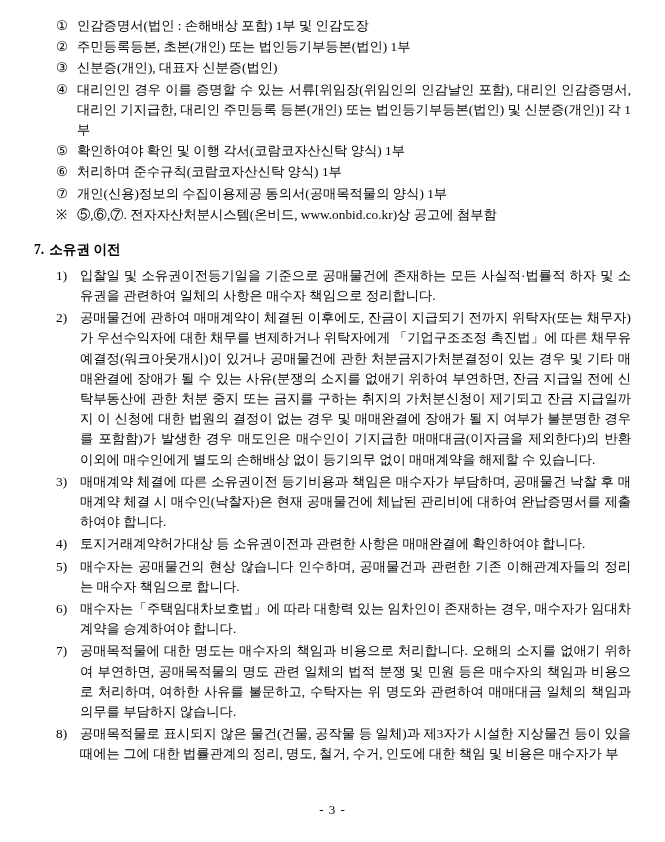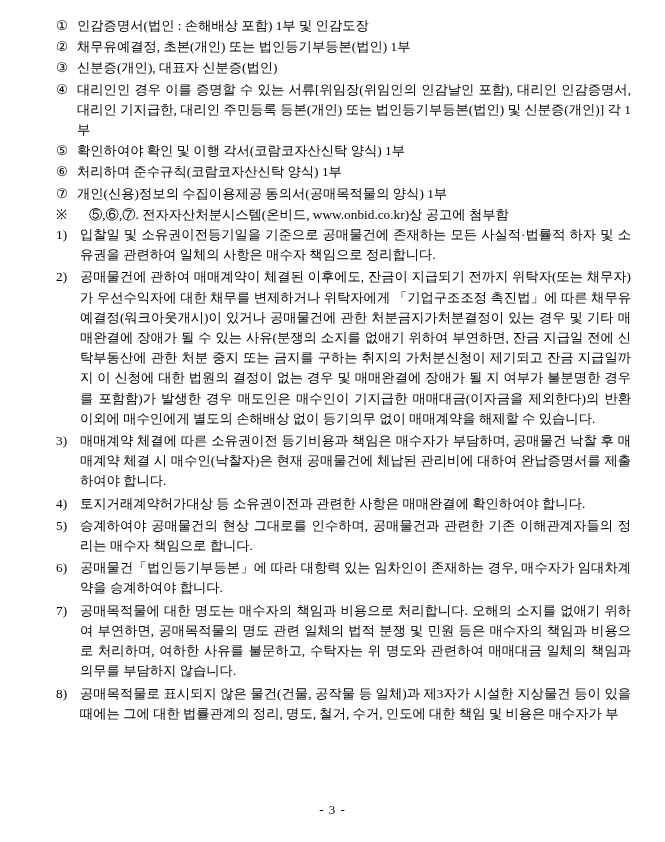--- a/index.html
+++ b/index.html
@@ -54,21 +54,20 @@
     display: flex;
     align-items: flex-start;
     margin-top: 1px;
   }
   .note-line .marker {
     flex: 0 0 auto;
     width: 21px;
   }
   .note-line .text {
     flex: 1 1 auto;
-    margin-left: 12px;
   }
   
   .section-heading {
     font-weight: bold;
     margin: 15px 0 5px 0;
     font-size: 13.6px;
   }
   .section-heading .sec-num {
     margin-right: 5px;
   }
@@ -98,21 +97,21 @@
 <div class="page">
   <div class="doc-body">
 
     <div class="circled-list">
       <div class="item">
         <span class="marker">①</span>
         <span class="text">인감증명서(법인 : 손해배상 포함) 1부 및 인감도장</span>
       </div>
       <div class="item">
         <span class="marker">②</span>
-        <span class="text">채무유예결정, 초본(개인) 또는 법인등기부등본(법인) 1부</span>
+        <span class="text">주민등록등본, 초본(개인) 또는 법인등기부등본(법인) 1부</span>
       </div>
       <div class="item">
         <span class="marker">③</span>
         <span class="text">신분증(개인), 대표자 신분증(법인)</span>
       </div>
       <div class="item">
         <span class="marker">④</span>
         <span class="text">대리인인 경우 이를 증명할 수 있는 서류[위임장(위임인의 인감날인 포함), 대리인 인감증명서, 대리인 기지급한, 대리인 주민등록 등본(개인) 또는 법인등기부등본(법인) 및 신분증(개인)] 각 1부</span>
       </div>
       <div class="item">
@@ -127,45 +126,48 @@
         <span class="marker">⑦</span>
         <span class="text">개인(신용)정보의 수집이용제공 동의서(공매목적물의 양식) 1부</span>
       </div>
 
       <div class="note-line">
         <span class="marker">※</span>
         <span class="text">⑤,⑥,⑦. 전자자산처분시스템(온비드, www.onbid.co.kr)상 공고에 첨부함</span>
       </div>
     </div>
 
+    <div class="section-heading">
+      <span class="sec-num">7.</span><span>소유권 이전</span>
+    </div>
 
     <div class="paren-list">
       <div class="item">
         <span class="marker">1)</span>
         <span class="text">입찰일 및 소유권이전등기일을 기준으로 공매물건에 존재하는 모든 사실적·법률적 하자 및 소유권을 관련하여 일체의 사항은 매수자 책임으로 정리합니다.</span>
       </div>
       <div class="item">
         <span class="marker">2)</span>
         <span class="text">공매물건에 관하여 매매계약이 체결된 이후에도, 잔금이 지급되기 전까지 위탁자(또는 채무자)가 우선수익자에 대한 채무를 변제하거나 위탁자에게 「기업구조조정 촉진법」에 따른 채무유예결정(워크아웃개시)이 있거나 공매물건에 관한 처분금지가처분결정이 있는 경우 및 기타 매매완결에 장애가 될 수 있는 사유(분쟁의 소지를 없애기 위하여 부연하면, 잔금 지급일 전에 신탁부동산에 관한 처분 중지 또는 금지를 구하는 취지의 가처분신청이 제기되고 잔금 지급일까지 이 신청에 대한 법원의 결정이 없는 경우 및 매매완결에 장애가 될 지 여부가 불분명한 경우를 포함함)가 발생한 경우 매도인은 매수인이 기지급한 매매대금(이자금을 제외한다)의 반환 이외에 매수인에게 별도의 손해배상 없이 등기의무 없이 매매계약을 해제할 수 있습니다.</span>
       </div>
       <div class="item">
         <span class="marker">3)</span>
         <span class="text">매매계약 체결에 따른 소유권이전 등기비용과 책임은 매수자가 부담하며, 공매물건 낙찰 후 매매계약 체결 시 매수인(낙찰자)은 현재 공매물건에 체납된 관리비에 대하여 완납증명서를 제출하여야 합니다.</span>
       </div>
       <div class="item">
         <span class="marker">4)</span>
         <span class="text">토지거래계약허가대상 등 소유권이전과 관련한 사항은 매매완결에 확인하여야 합니다.</span>
       </div>
       <div class="item">
         <span class="marker">5)</span>
-        <span class="text">승계하여야 공매물건의 현상 그대로를 인수하며, 공매물건과 관련한 기존 이해관계자들의 정리는 매수자 책임으로 합니다.</span>
+        <span class="text">매수자는 공매물건의 현상 않습니다 인수하며, 공매물건과 관련한 기존 이해관계자들의 정리는 매수자 책임으로 합니다.</span>
       </div>
       <div class="item">
         <span class="marker">6)</span>
-        <span class="text">공매물건「법인등기부등본」에 따라 대항력 있는 임차인이 존재하는 경우, 매수자가 임대차계약을 승계하여야 합니다.</span>
+        <span class="text">매수자는「주택임대차보호법」에 따라 대항력 있는 임차인이 존재하는 경우, 매수자가 임대차계약을 승계하여야 합니다.</span>
       </div>
       <div class="item">
         <span class="marker">7)</span>
         <span class="text">공매목적물에 대한 명도는 매수자의 책임과 비용으로 처리합니다. 오해의 소지를 없애기 위하여 부연하면, 공매목적물의 명도 관련 일체의 법적 분쟁 및 민원 등은 매수자의 책임과 비용으로 처리하며, 여하한 사유를 불문하고, 수탁자는 위 명도와 관련하여 매매대금 일체의 책임과 의무를 부담하지 않습니다.</span>
       </div>
       <div class="item">
         <span class="marker">8)</span>
         <span class="text">공매목적물로 표시되지 않은 물건(건물, 공작물 등 일체)과 제3자가 시설한 지상물건 등이 있을 때에는 그에 대한 법률관계의 정리, 명도, 철거, 수거, 인도에 대한 책임 및 비용은 매수자가 부</span>
       </div>
     </div>

